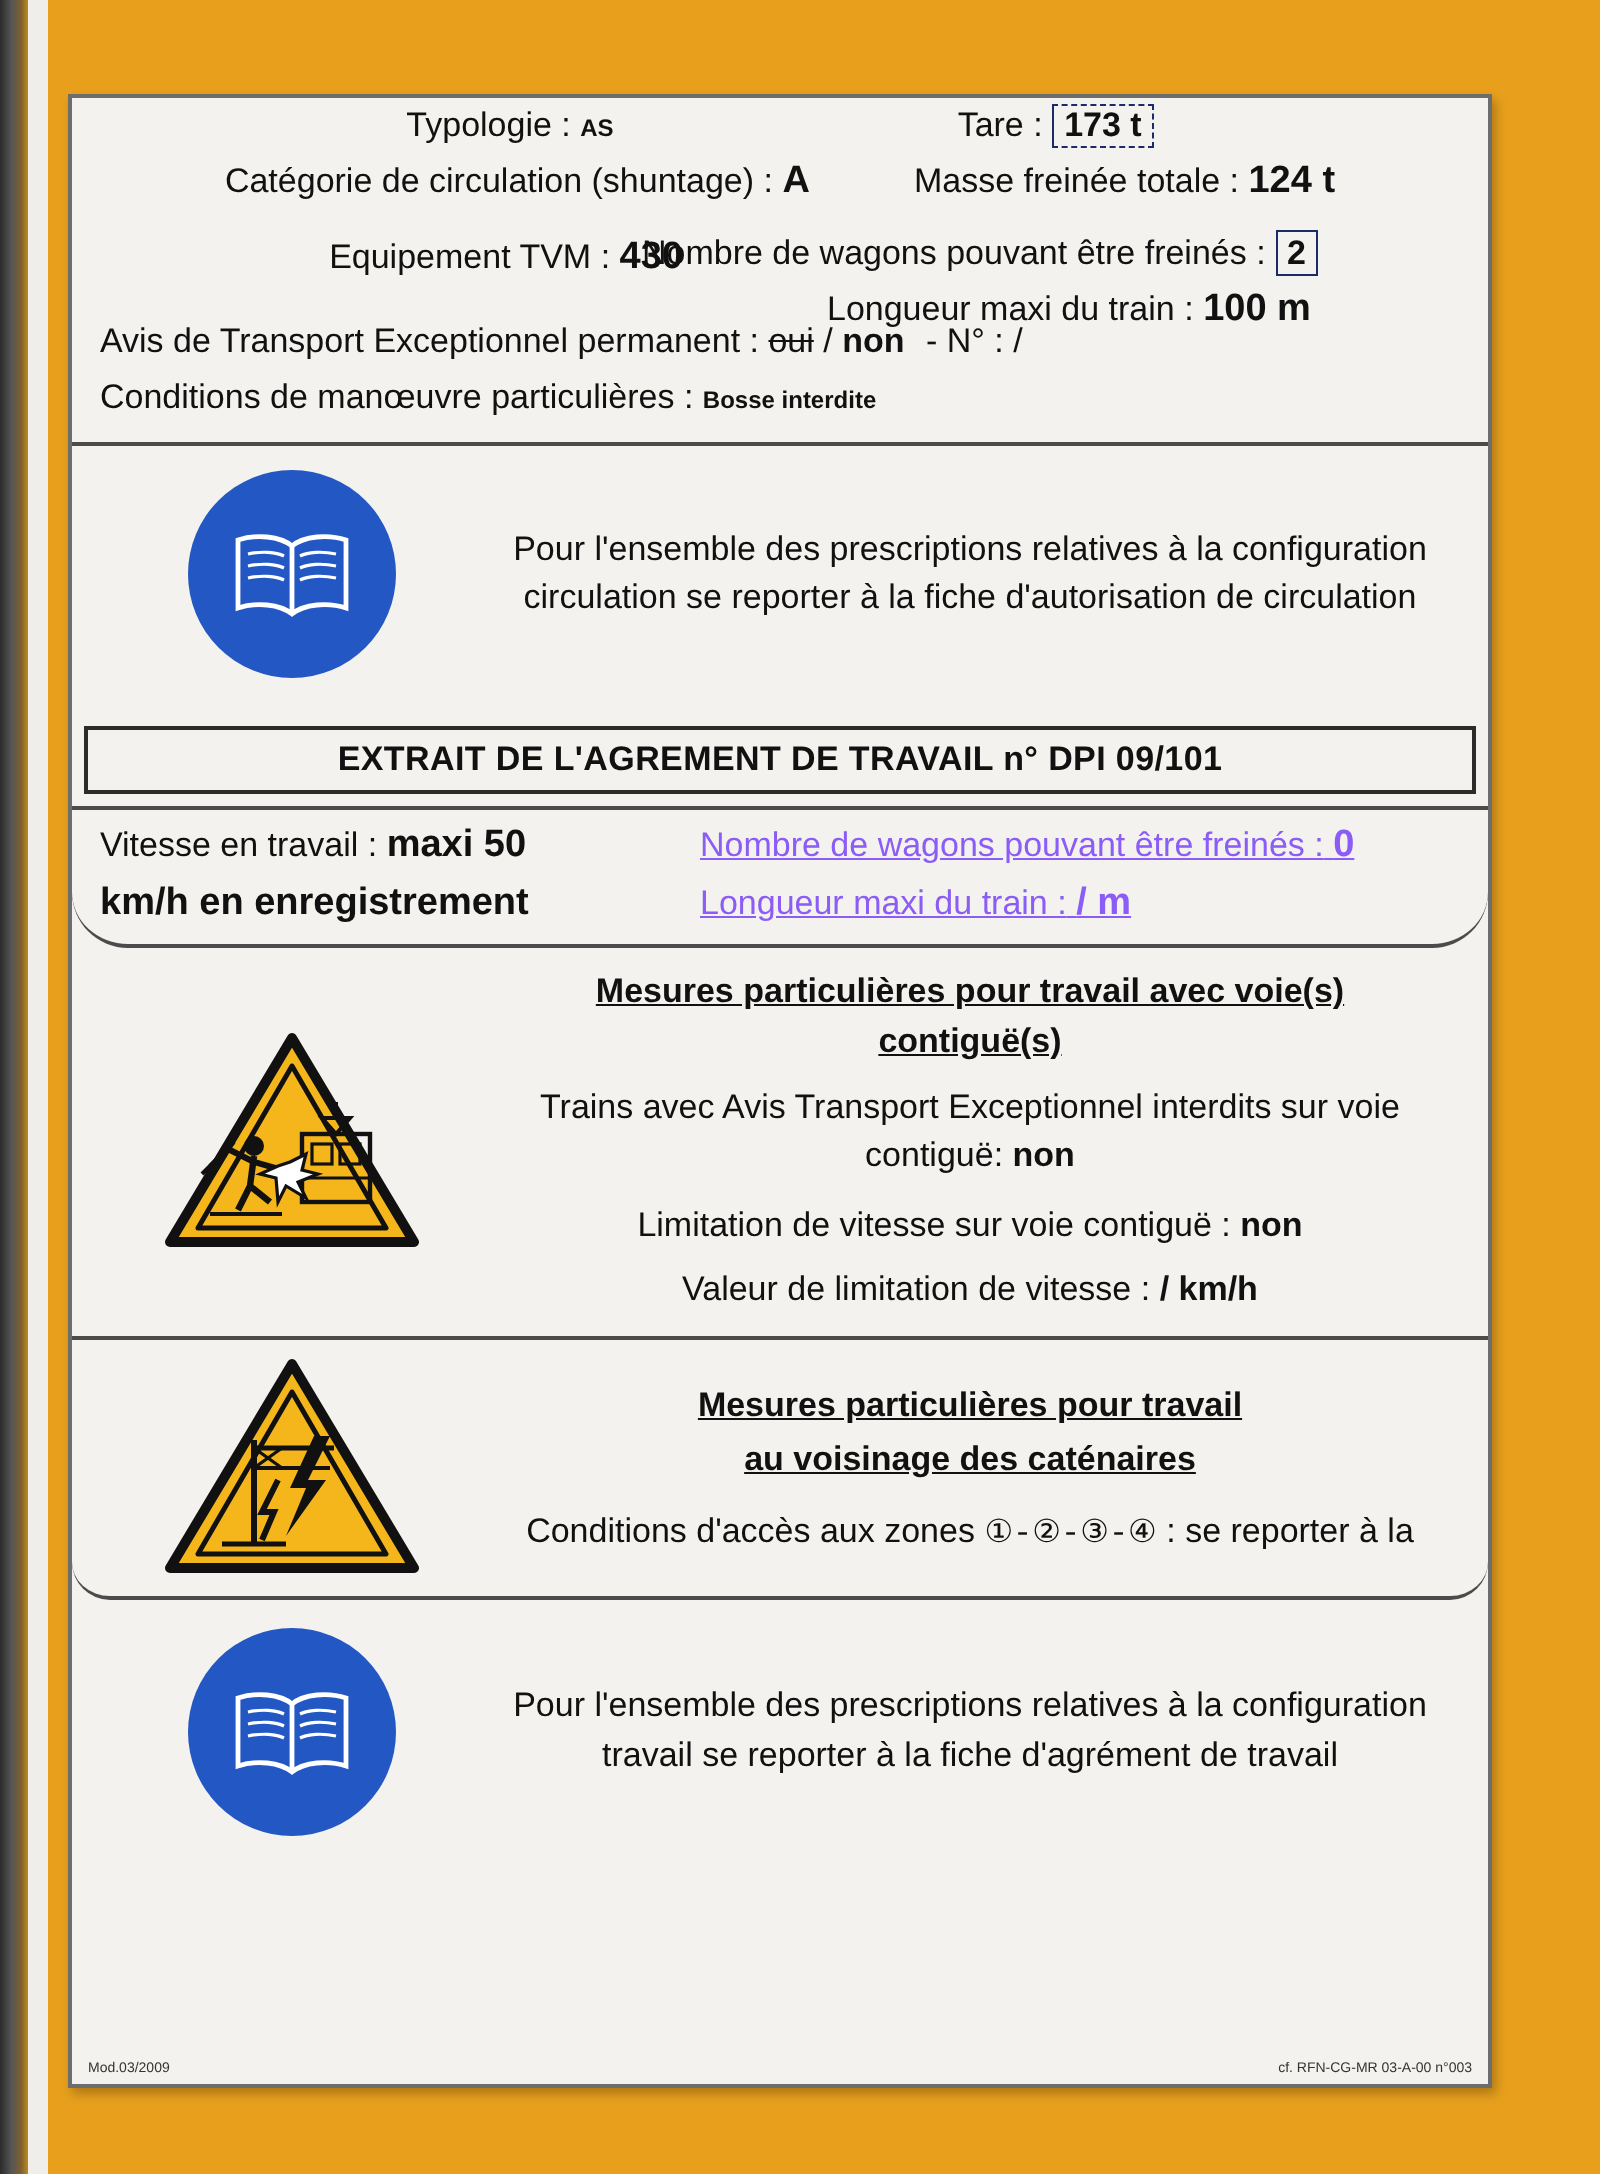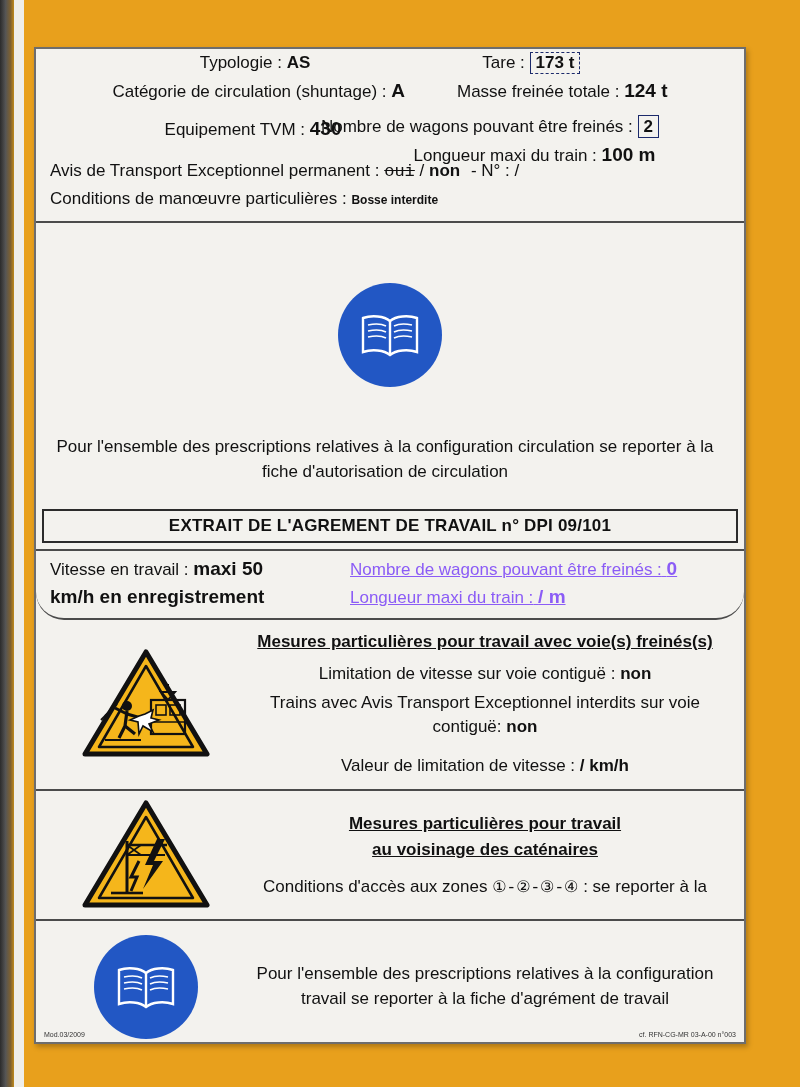--- a/index.html
+++ b/index.html
@@ -34,21 +34,21 @@
     width: 712px;
     height: 997px;
     background: #f3f2ee;
     border: 2px solid #6d6d6d;
     box-sizing: border-box;
     box-shadow: 2px 3px 5px rgba(0,0,0,.25);
   }
   .sect {
     border-bottom: 2px solid #4b4b4b;
   }
-  .sect:last-child { border-bottom: none; flex-direction: column; }
+  .sect:last-child { border-bottom: none; }
 
   .title-bar {
     border: 2px solid #2b2b2b;
     margin: 6px 6px 0 6px;
     text-align: center;
     font-weight: bold;
     font-size: 17px;
     letter-spacing: .2px;
     padding: 5px 2px 5px 2px;
     color: #111;
@@ -77,21 +77,21 @@
     display: inline-block;
     line-height: 1.25;
   }
   .boxed-dash {
     border: 1px dashed #1b2a6b;
     border-left: 1px solid #1b2a6b;
     padding: 0px 5px;
     font-weight: bold;
     display: inline-block;
   }
-  .strike { text-decoration: line-through; font-family: Liberation Mono, monospace; }
+  .strike { text-decoration: line-through; }
   .left-line {
     font-size: 17px;
     color: #111;
     padding: 4px 14px;
   }
 
   
   .picto-row {
     display: flex;
     align-items: center;
@@ -174,21 +174,21 @@
 <div class="edge-strip2"></div>
 
 <div class="plate">
 
   <div>
 
     <div class="sect">
       <div class="row">
         <span class="cell" style="margin-right:90px;">
           <span>Typologie :</span>
-          <span class="b" style="font-size:17px;">AS</span>
+          <span class="b" style="font-size:12px;">AS</span>
         </span>
         <span class="cell" style="margin-left:70px;">
           <span>Tare :</span>
           <span class="boxed-dash">173 t</span>
         </span>
       </div>
 
       <div class="row">
         <span class="cell">
           <span>Catégorie de circulation (shuntage) :</span>
@@ -297,37 +297,37 @@
             <path d="M64 66 L72 62 L70 70 L78 72 L68 76 L72 84 L62 78 L58 86 L57 74 L49 72 L58 68 Z" fill="#fff" stroke="#111" stroke-width="1.6"></path>
 
             <line x1="24" y1="92" x2="60" y2="92" stroke="#111" stroke-width="2"></line>
             <line x1="28" y1="64" x2="20" y2="72" stroke="#111" stroke-width="2"></line>
             <line x1="32" y1="60" x2="24" y2="68" stroke="#111" stroke-width="2"></line>
             <line x1="36" y1="56" x2="28" y2="64" stroke="#111" stroke-width="2"></line>
           </svg>
         </div>
       </div>
       <div class="picto-text">
-        <div class="sub-head">Mesures particulières pour travail avec voie(s) freinés(s)</div>
+        <div class="sub-head">Mesures particulières pour travail avec voie(s) contiguë(s)</div>
+        <div style="padding:2px 0 8px 0;">
+          <span>Trains avec Avis Transport Exceptionnel interdits sur voie contiguë:</span>
+          <span class="b">non</span>
+        </div>
         <div style="padding:2px 0;">
           <span>Limitation de vitesse sur voie contiguë :</span>
           <span class="b">non</span>
         </div>
-        <div style="padding:2px 0 8px 0;">
-          <span>Trains avec Avis Transport Exceptionnel interdits sur voie contiguë:</span>
-          <span class="b">non</span>
-        </div>
         <div style="padding:6px 0 2px 0;">
           <span>Valeur de limitation de vitesse :</span>
           <span class="b">/ km/h</span>
         </div>
       </div>
     </div>
 
-    <div class="sect picto-row" style="padding:8px 10px;">
+    <div class="sect picto-row" style="padding:8px 10px;border-radius:19px;">
       <div class="picto-col">
         <div class="tri">
           <svg width="130" height="112" viewBox="0 0 130 112" aria-hidden="true">
             <path d="M65 4 L126 106 L4 106 Z" fill="#f5b61b" stroke="#111" stroke-width="5" stroke-linejoin="round"></path>
             <path d="M65 18 L112 99 L18 99 Z" fill="#f5b61b" stroke="#111" stroke-width="2.5" stroke-linejoin="round"></path>
 
             <line x1="46" y1="42" x2="46" y2="94" stroke="#111" stroke-width="3"></line>
             <line x1="46" y1="46" x2="86" y2="46" stroke="#111" stroke-width="2.4"></line>
             <line x1="46" y1="56" x2="84" y2="56" stroke="#111" stroke-width="2"></line>
             <line x1="46" y1="46" x2="60" y2="56" stroke="#111" stroke-width="1.6"></line>

